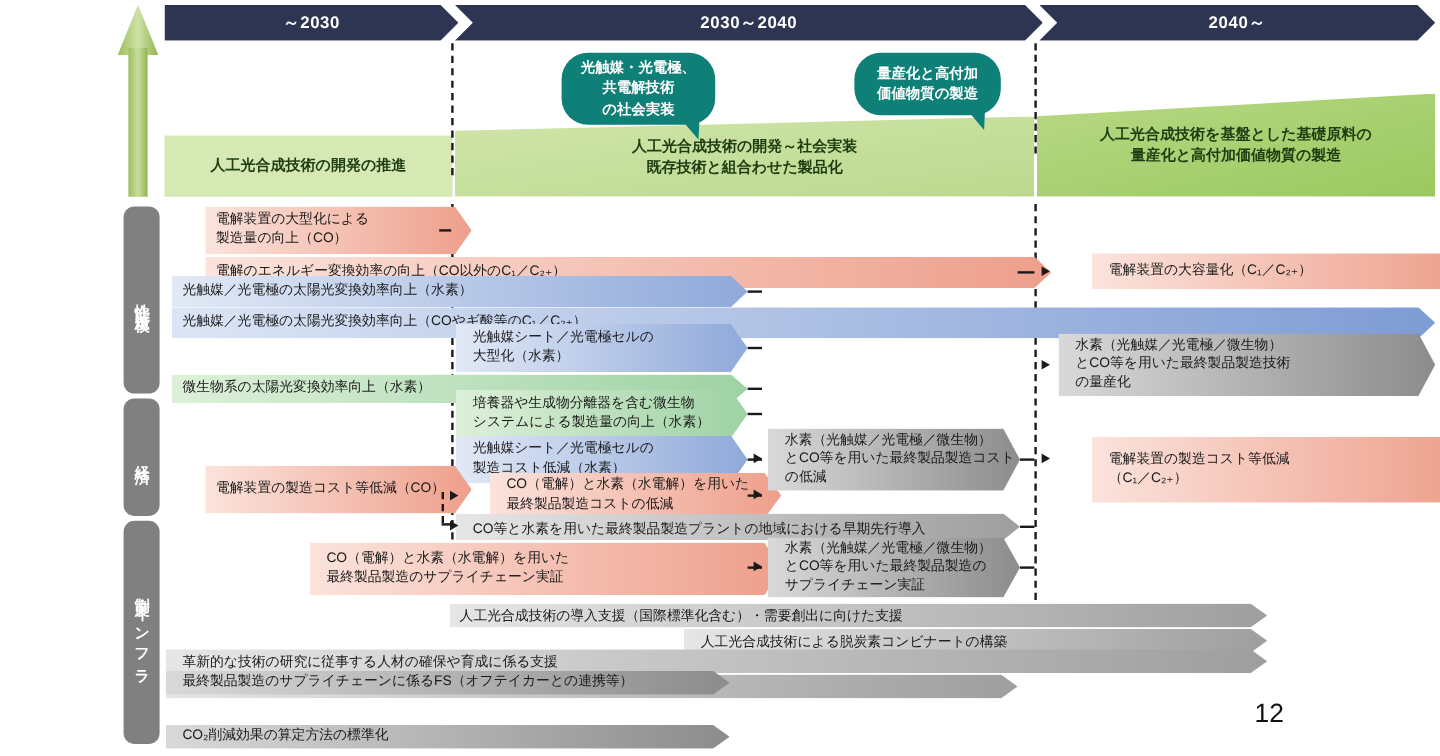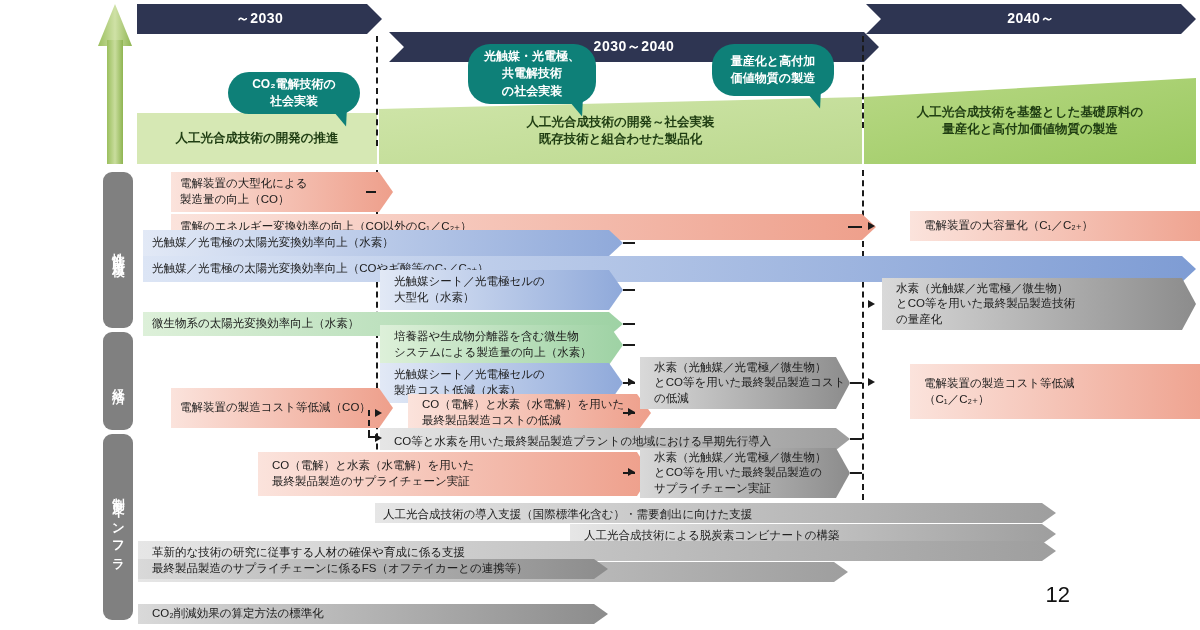--- a/index.html
+++ b/index.html
@@ -27,21 +27,21 @@
   }
 
   
   .chev{
     position:absolute;top:4px;height:30px;
     background:#2e3552;color:#fff;
     display:flex;align-items:center;justify-content:center;
     font-size:14px;font-weight:bold;letter-spacing:.5px;
   }
   .chev.c1{left:137px;width:245px;clip-path:polygon(0 0,calc(100% - 15px) 0,100% 50%,calc(100% - 15px) 100%,0 100%);}
-  .chev.c2{left:389px;width:490px;clip-path:polygon(0 0,calc(100% - 15px) 0,100% 50%,calc(100% - 15px) 100%,0 100%,15px 50%);margin-top:28px;}
+  .chev.c2{left:379px;width:490px;clip-path:polygon(0 0,calc(100% - 15px) 0,100% 50%,calc(100% - 15px) 100%,0 100%,15px 50%);}
   .chev.c3{left:866px;width:330px;clip-path:polygon(0 0,calc(100% - 15px) 0,100% 50%,calc(100% - 15px) 100%,0 100%,15px 50%);}
 
   
   .band{
     position:absolute;color:#1f3d12;font-weight:bold;font-size:12.5px;
     display:flex;align-items:center;justify-content:center;text-align:center;
     line-height:1.35;
   }
   .band.b1{left:137px;top:113px;width:240px;height:51px;background:#d6e8b4;}
   .band.b2{left:379px;top:97px;width:483px;height:67px;
@@ -130,23 +130,20 @@
   <div class="band b1">
       <span>人工光合成技術の開発の推進</span>
     </div>
   <div class="band b2">
       <span>人工光合成技術の開発～社会実装<br>既存技術と組合わせた製品化</span>
     </div>
   <div class="band b3">
       <span>人工光合成技術を基盤とした基礎原料の<br>量産化と高付加価値物質の製造</span>
     </div>
 
-  <div class="bubble p1">
-      <span>CO₂電解技術の<br>社会実装</span>
-    </div>
   <div class="bubble p2">
       <span>光触媒・光電極、<br>共電解技術<br>の社会実装</span>
     </div>
   <div class="bubble p3">
       <span>量産化と高付加<br>価値物質の製造</span>
     </div>
 
   <div class="cat k1">性能・規模</div>
   <div class="cat k2">経済</div>
   <div class="cat k3">制度・インフラ</div>

